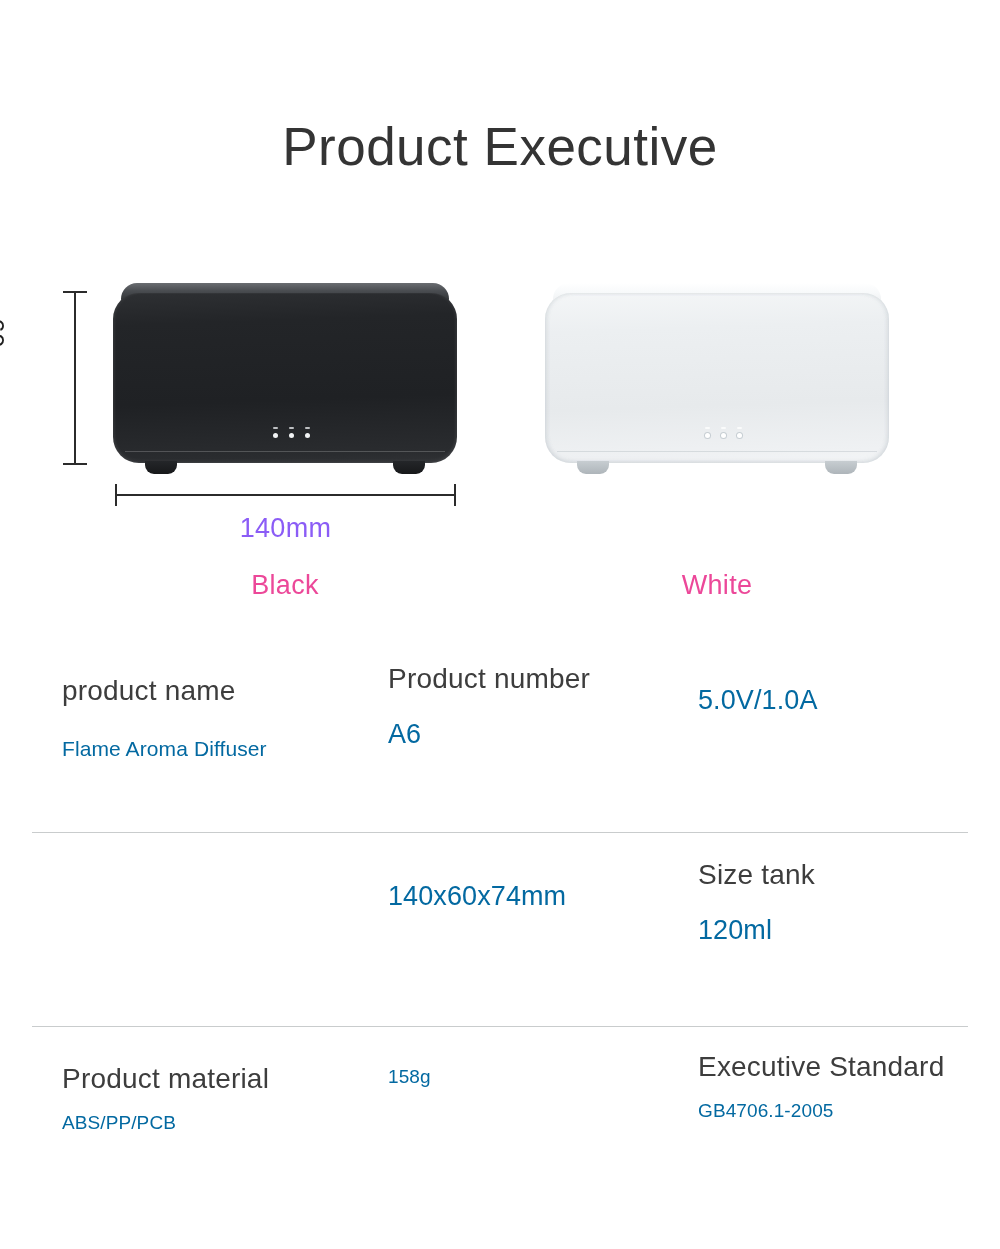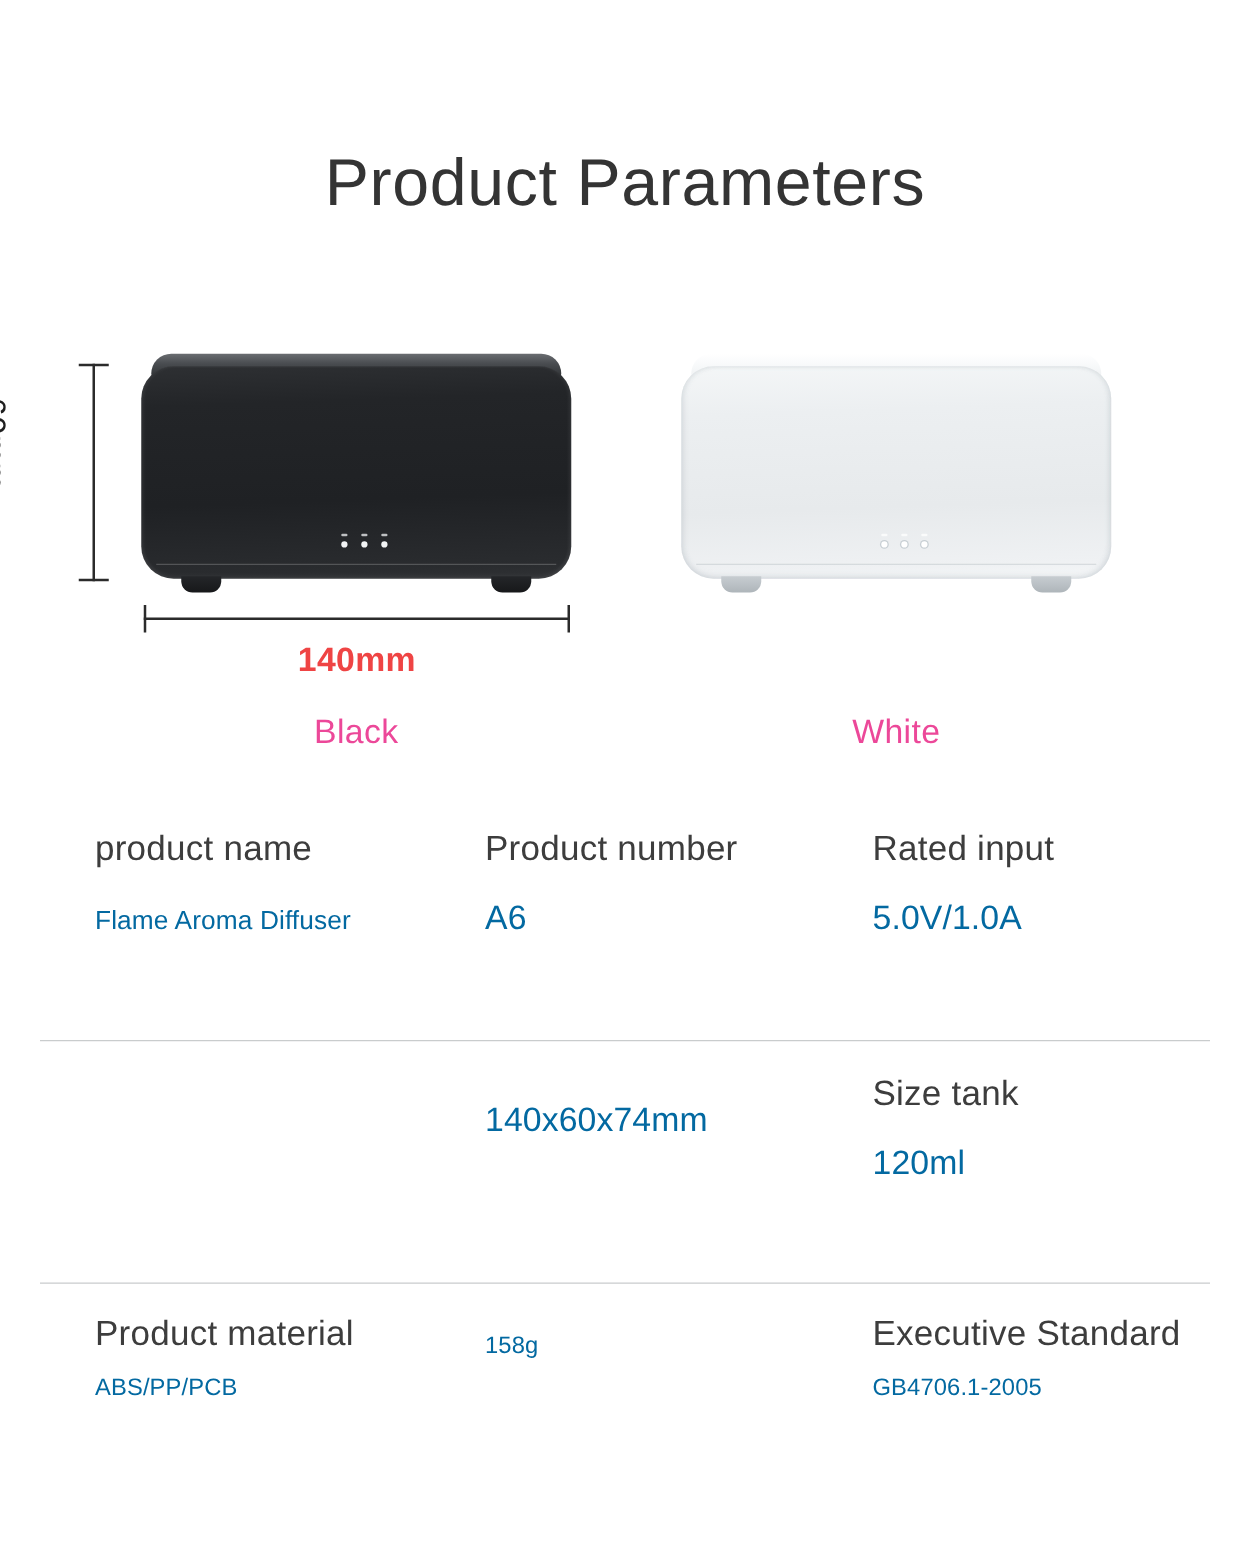--- a/index.html
+++ b/index.html
@@ -200,23 +200,22 @@
   .dim-h-line::before { left: 0; }
   .dim-h-line::after  { right: 0; }
 
   .dim-h-label {
     position: absolute;
     left: 115px;
     top: 513px;
     width: 341px;
     text-align: center;
     font-size: 27px;
-    color: #ef4444;
+    color: #8b5cf6;
     letter-spacing: 0.3px;
-    font-weight: bold;
   }
 
   
   .color-caption {
     position: absolute;
     top: 570px;
     width: 344px;
     text-align: center;
     font-size: 27px;
     color: #ec4899;
@@ -240,21 +239,21 @@
     position: absolute;
     left: 0; top: 0;
     width: 1000px;
     height: 100%;
   }
   .spec-cell {
     position: absolute;
     top: 12px;
     width: 300px;
   }
-  .spec-cell.c1 { left: 76px; }
+  .spec-cell.c1 { left: 62px; margin-top: 12px; }
   .spec-cell.c2 { left: 388px; }
   .spec-cell.c3 { left: 698px; }
 
   .spec-label {
     font-size: 28px;
     font-weight: 400;
     color: #3d3d3d;
     line-height: 1.2;
     letter-spacing: 0.2px;
     white-space: nowrap;
@@ -285,21 +284,21 @@
   }
   #divider-1 { top: 182px; }
   #divider-2 { top: 380px; }
 
   .row3 .spec-cell { top: 8px; }
   .row3 .spec-value { margin-top: 16px; }
 </style>
 </head>
 <body>
 
-<div class="page-title">Product Parameters</div>
+<div class="page-title">Product Executive</div>
 
 <div class="showcase">
 
   <div class="device" id="device-black">
     <div class="device-lid"></div>
     <div class="device-body"></div>
     <div class="device-seam"></div>
     <div class="foot" style="left:32px"></div>
     <div class="foot" style="right:32px"></div>
     <div class="led-group" style="left:160px; top:150px">
@@ -338,21 +337,20 @@
     <div class="spec-cells">
       <div class="spec-cell c1">
         <div class="spec-label">product name</div>
         <div class="spec-value small">Flame Aroma Diffuser</div>
       </div>
       <div class="spec-cell c2">
         <div class="spec-label">Product number</div>
         <div class="spec-value">A6</div>
       </div>
       <div class="spec-cell c3">
-        <div class="spec-label">Rated input</div>
         <div class="spec-value">5.0V/1.0A</div>
       </div>
     </div>
     <div class="spec-divider" id="divider-1"></div>
   </div>
 
   <div class="spec-row">
     <div class="spec-cells">
       <div class="spec-cell c2">
         <div class="spec-value">140x60x74mm</div>

